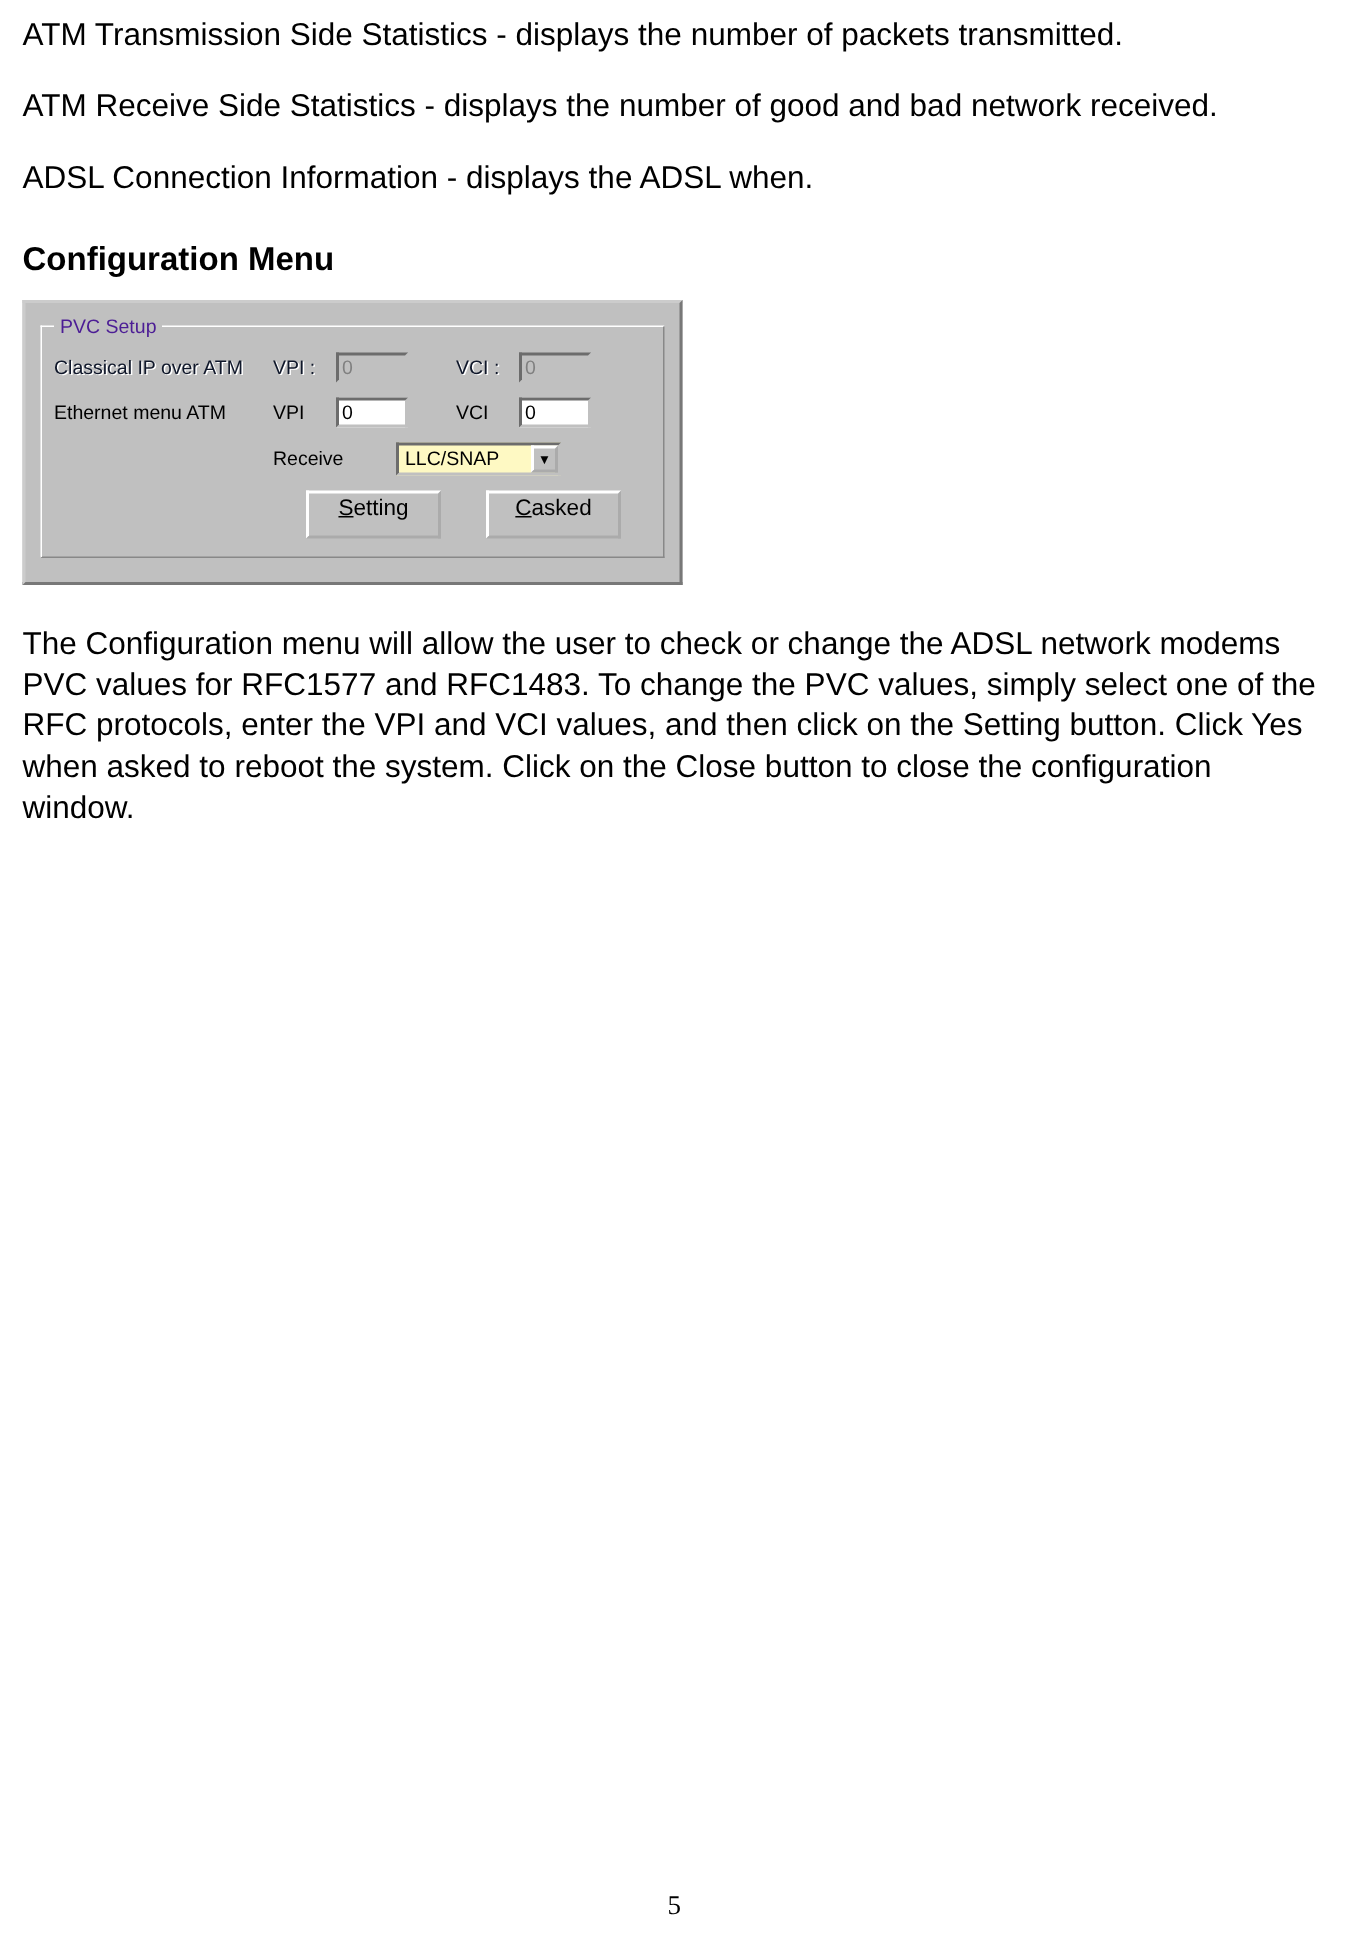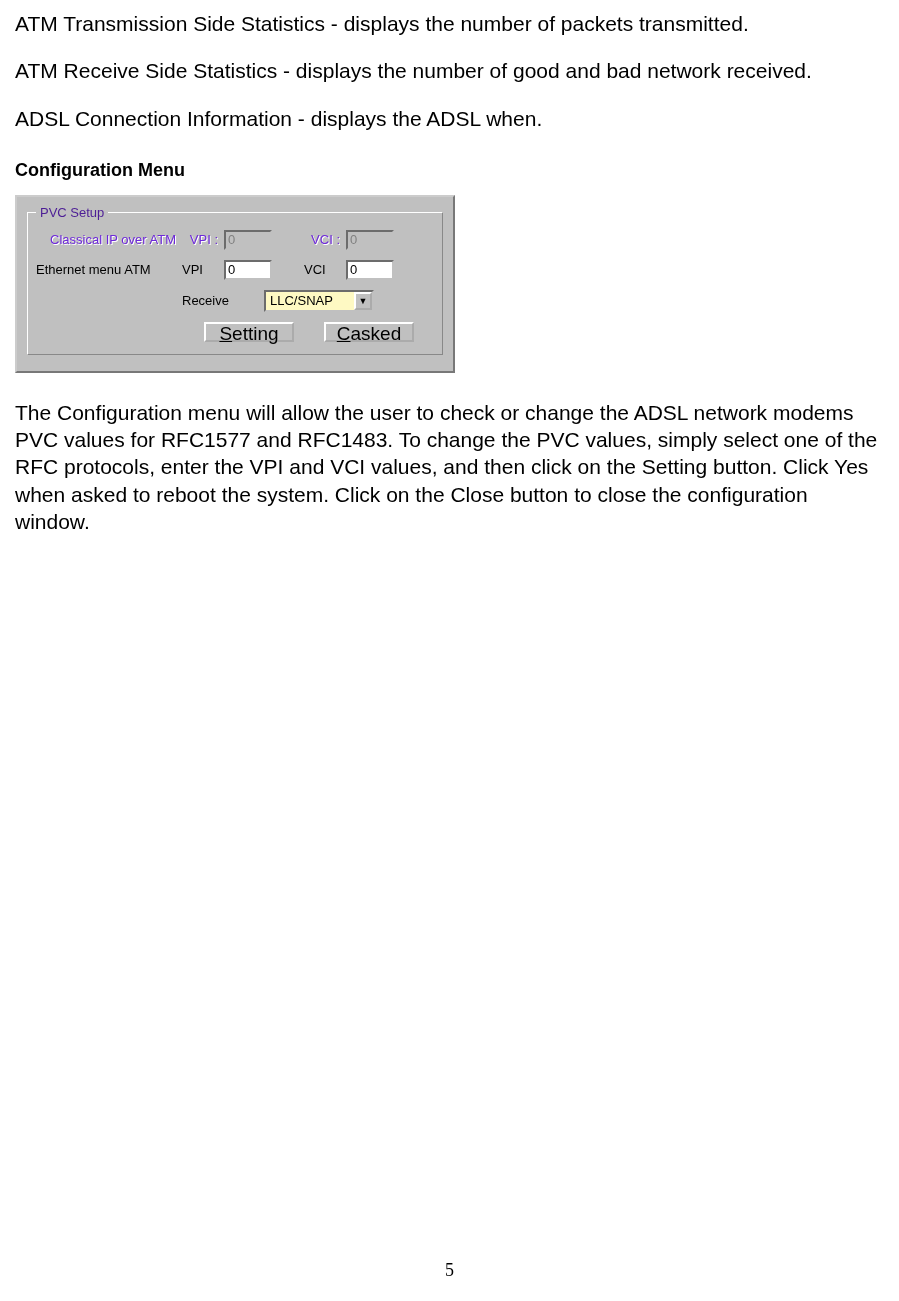--- a/index.html
+++ b/index.html
@@ -7,21 +7,21 @@
       font-family: Arial, Helvetica, sans-serif;
       background: #fff;
       width: 899px;
       min-height: 1301px;
       padding: 10px 15px;
       font-size: 21px;
       color: #000;
       position: relative;
     }
     .para { margin-bottom: 20px; line-height: 1.3; }
-    .section-heading { font-weight: bold; margin-top: 28px; margin-bottom: 14px; font-size: 18px; }
+    .section-heading { font-weight: bold; margin-top: 28px; margin-bottom: 14px; font-size: 22px; }
     .dialog {
       width: 440px;
       border: 2px outset #ccc;
       background: #c0c0c0;
       margin-bottom: 26px;
       font-size: 13px;
       font-family: "MS Sans Serif", Tahoma, sans-serif;
     }
     .titlebar {
       background: linear-gradient(90deg, #0a246a 0%, #a6caf0 100%);
@@ -48,21 +48,21 @@
     .dialog-body { padding: 8px 10px 16px 10px; }
     fieldset {
       border: 1px solid #888;
       border-top-color: #fff;
       border-left-color: #fff;
       padding: 10px 8px 12px 8px;
     }
     legend { color: #4c1d95; padding: 0 4px; font-size: 13px; }
     .row { display: flex; align-items: center; margin-bottom: 10px; gap: 6px; }
     .row-label { width: 140px; }
-    .disabled-text { color: #6d28d9; text-shadow: 1px 1px 0 #fff; text-align: right; }
+    .disabled-text { color: #0f172a; text-shadow: 1px 1px 0 #fff; }
     .field-label { width: 36px; }
     .txt {
       width: 48px; height: 20px;
       background: #fff;
       border: 2px inset #c0c0c0;
       font-size: 13px;
       padding: 0 2px;
     }
     .txt.disabled { background: #c0c0c0; color: #808080; }
     .sel {
@@ -75,24 +75,24 @@
     }
     .sel-arrow {
       width: 18px; height: 18px;
       background: #c0c0c0;
       border: 2px outset #fff;
       display: flex; align-items: center; justify-content: center;
       font-size: 9px; color: #000;
     }
     .btn-row { display: flex; justify-content: flex-end; gap: 30px; margin-top: 6px; padding-right: 20px; }
     .btn {
-      width: 90px; height: 20px;
+      width: 90px; height: 32px;
       background: #c0c0c0;
       border: 2px outset #fff;
-      font-size: 19px;
+      font-size: 15px;
       text-align: center;
       line-height: 20px;
       cursor: default;
     }
     .u { text-decoration: underline; }
     .page-num {
       position: absolute;
       bottom: 20px;
       left: 0; right: 0;
       text-align: center;

